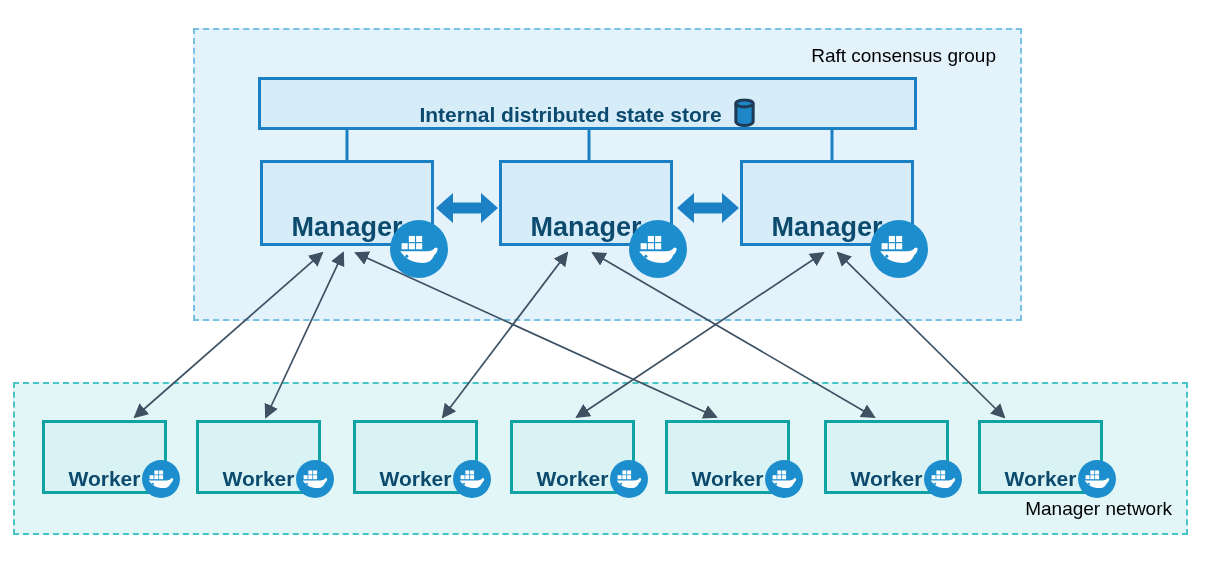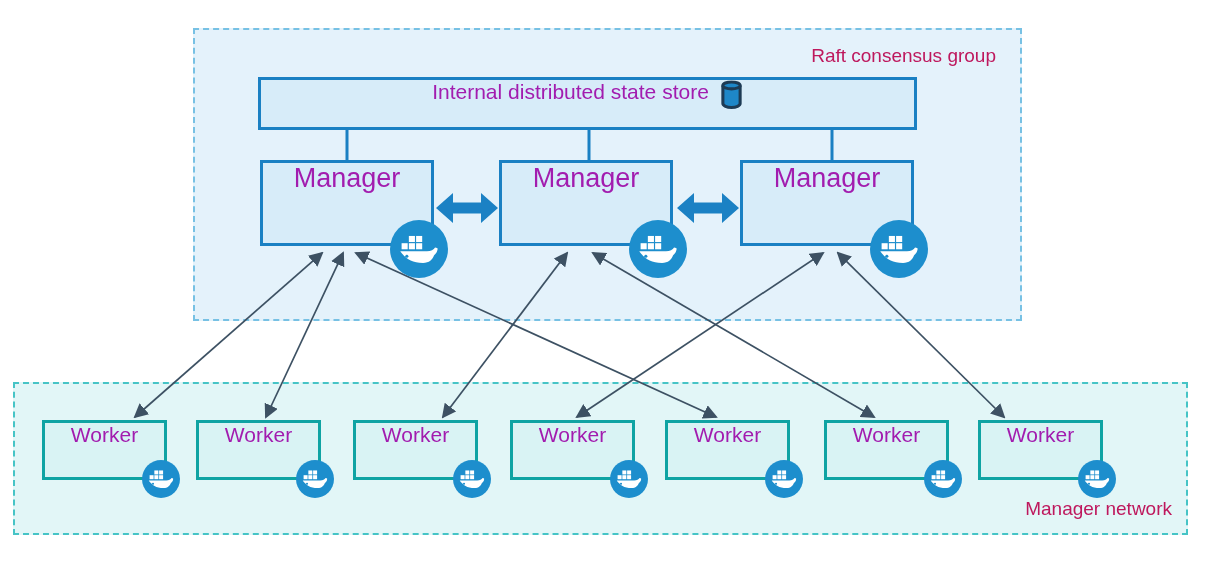--- a/index.html
+++ b/index.html
@@ -5,34 +5,34 @@
   html,body{margin:0;padding:0;background:#ffffff;}
   body{font-family:"Liberation Sans", sans-serif;}
   #stage{position:relative;width:1207px;height:566px;background:#ffffff;overflow:hidden;}
 
   .container{position:absolute;box-sizing:border-box;}
   #raft-container{left:193px;top:28px;width:829px;height:293px;
     background:#e4f2fb;border:2px dashed #77c1e4;}
   #gossip-container{left:13px;top:382px;width:1175px;height:153px;
     background:#e2f6f7;border:2px dashed #46c4c6;}
 
-  .zone-label{position:absolute;color:#be185d;font-size:19px;white-space:nowrap;}
+  .zone-label{position:absolute;color:#000000;font-size:19px;white-space:nowrap;}
   #raft-label{top:15px;right:24px;}
   #gossip-label{bottom:13px;right:14px;}
 
-  .node{position:absolute;box-sizing:border-box;display:flex;align-items:flex-start;
-    justify-content:center;color:#a21caf;}
+  .node{position:absolute;box-sizing:border-box;display:flex;align-items:flex-end;
+    justify-content:center;color:#0c4a6e;font-weight:bold;}
   #state-store{left:258px;top:77px;width:659px;height:53px;background:#d7ecf9;
     border:3px solid #1a80c3;font-size:21px;gap:11px;}
 
   .manager{top:160px;width:174px;height:86px;background:#d7ecf9;
     border:3px solid #1a80c3;font-size:27px;}
   #manager-1{left:260px;} #manager-2{left:499px;} #manager-3{left:740px;}
 
-  .worker{top:420px;width:125px;height:60px;background:#d9f3f4;
+  .worker{top:420px;width:125px;height:74px;background:#d9f3f4;
     border:3px solid #0fa3a3;font-size:21px;}
   #worker-1{left:42px;} #worker-2{left:196px;} #worker-3{left:353px;}
   #worker-4{left:510px;} #worker-5{left:665px;} #worker-6{left:824px;}
   #worker-7{left:978px;}
 
   .docker-badge{position:absolute;}
   .manager .docker-badge{width:58px;height:58px;right:-17px;top:57px;}
   .worker .docker-badge{width:38px;height:38px;right:-16px;top:37px;}
 
   #edge-layer{position:absolute;left:0;top:0;width:1207px;height:566px;

